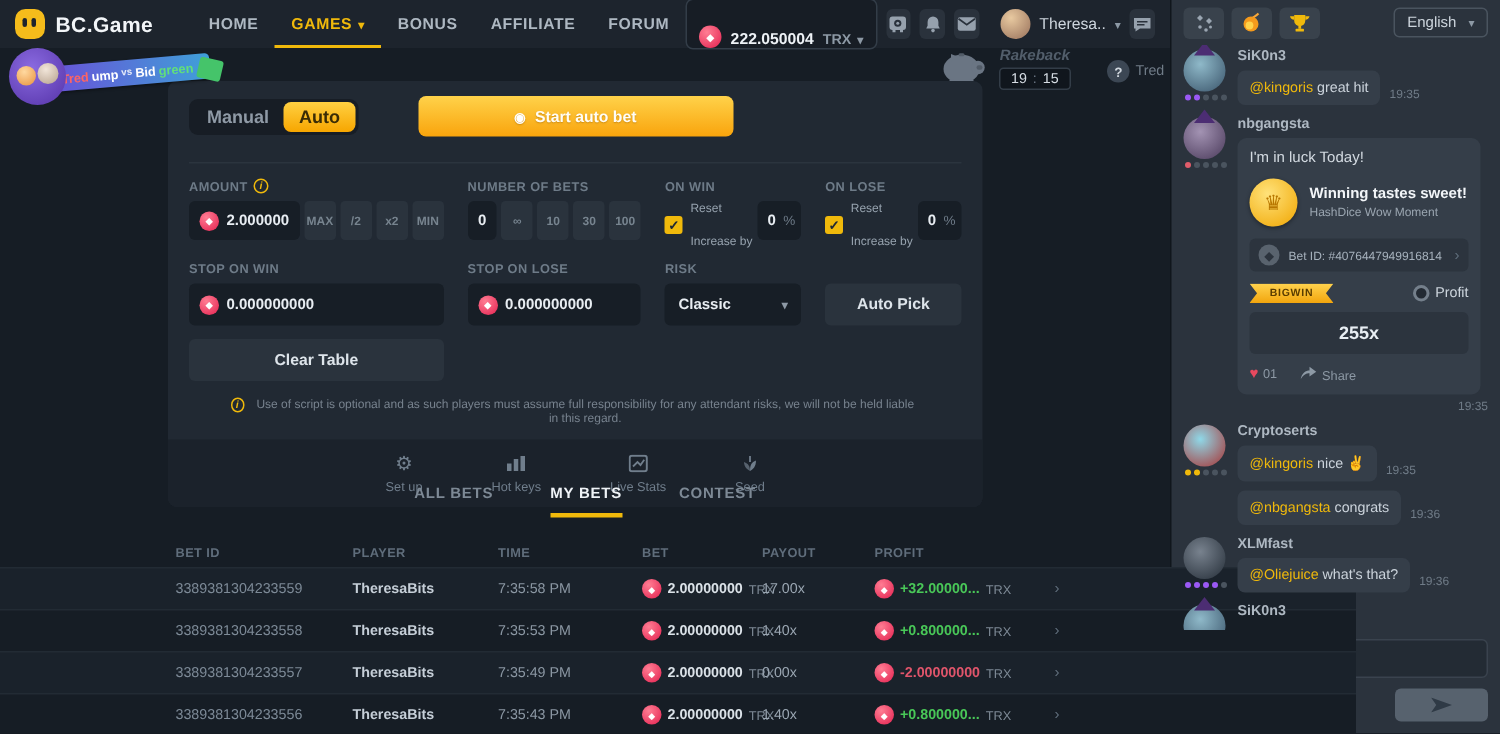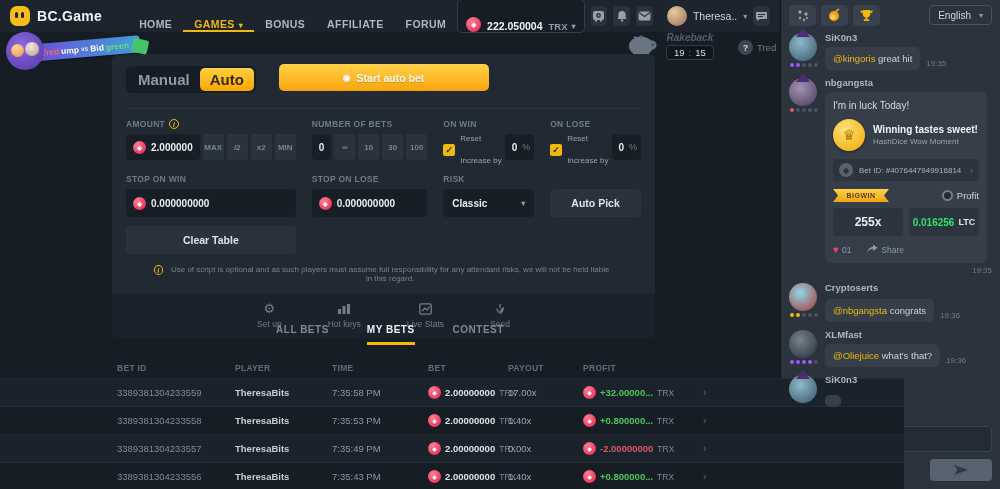--- a/index.html
+++ b/index.html
@@ -8,21 +8,21 @@
   .main { width:780px; height:489px; position:relative; background:#161d25; }
 
   
   .nav { height:32px; background:#1d242d; display:flex; align-items:center; padding:0 10px; }
   .brand { display:flex; align-items:center; gap:7px; }
   .logo { width:20px; height:20px; background:#f5bc1b; border-radius:7px; position:relative; }
   .logo::before, .logo::after { content:""; position:absolute; top:6px; width:3px; height:6px; background:#1d242d; border-radius:2px; }
   .logo::before { left:5px; } .logo::after { left:11px; }
   .brand-name { color:#f2f5f8; font-weight:bold; font-size:14px; letter-spacing:.3px; }
   .nav-items { display:flex; margin-left:26px; height:32px; }
-  .nav-item { display:flex; align-items:flex-end; gap:4px; padding:0 11px; font-size:10.5px; font-weight:bold; letter-spacing:.4px; color:#aeb8c2; border-bottom:2px solid transparent; border-top:2px solid transparent; }
+  .nav-item { display:flex; align-items:center; gap:4px; padding:0 11px; font-size:10.5px; font-weight:bold; letter-spacing:.4px; color:#aeb8c2; border-bottom:2px solid transparent; border-top:2px solid transparent; }
   .nav-item.active { color:#f0b90b; border-bottom-color:#f0b90b; }
   .nav-item .caret { font-size:8px; color:inherit; }
   .bal-pill { margin-left:auto; display:flex; align-items:flex-end; gap:6px; background:#171d25; border:1px solid #333d48; border-radius:5px; height:34px; padding:0 8px; }
   .coin { display:inline-flex; align-items:center; justify-content:center; border-radius:50%; background:radial-gradient(circle at 35% 30%, #ff7d93, #e3204f); color:#fff; flex:0 0 auto; }
   .coin-16 { width:15px; height:15px; font-size:7px; }
   .coin-13 { width:13px; height:13px; font-size:6px; }
   .bal-amount { color:#eef2f6; font-size:10.5px; font-weight:bold; }
   .bal-cur { color:#8d99a5; font-size:9.5px; font-weight:bold; display:flex; gap:4px; align-items:center; }
   .icon-btn { width:24px; height:20px; background:#2a323c; border-radius:4px; display:flex; align-items:center; justify-content:center; margin-left:6px; color:#96a1ad; }
   .user { display:flex; align-items:center; gap:6px; margin-left:14px; }
@@ -48,21 +48,21 @@
   .rb-timer { margin-top:2px; background:#10161d; border:1px solid #333d48; border-radius:3px; padding:1px 7px; font-size:9.5px; color:#d6dde4; display:flex; gap:4px;justify-content:space-between; }
   .rb-sep { color:#6a7583; }
   .help { position:absolute; left:738px; top:8px; display:flex; align-items:center; gap:4px; }
   .help-circle { width:15px; height:15px; border-radius:50%; background:#3c4754; color:#cfd6dd; font-size:9px; font-weight:bold; display:flex; align-items:center; justify-content:center; }
   .help-label { font-size:9.5px; color:#707c88; }
 
   
   .panel { position:absolute; left:112px; top:22px; width:543px; background:#212933; border-radius:6px; padding:10px 14px 0; }
   .panel-row1 { position:relative; height:30px; }
   .mode-toggle { position:absolute; left:0; top:2px; display:flex; background:#171d25; border-radius:6px; padding:2px; }
-  .mode { padding:3px 10px; font-size:15px; font-weight:bold; color:#8f9aa6; border-radius:5px;text-align:right; }
+  .mode { padding:3px 10px; font-size:12px; font-weight:bold; color:#8f9aa6; border-radius:5px;text-align:right; }
   .mode.active { background:linear-gradient(180deg,#ffd042,#f7a600); color:#3a2c05; }
   .start-btn { position:absolute; left:50%; transform:translateX(-50%); top:0; width:210px; height:27px; background:linear-gradient(180deg,#ffd24a,#f9a40c); border-radius:5px; display:flex; align-items:center; justify-content:center; gap:6px; color:#fffdf6; font-size:10.5px; font-weight:bold; text-shadow:0 1px 1px rgba(160,100,0,.5); }
   .start-bullet { font-size:9px; color:#fff; }
   .panel-divider { border-top:1px solid #2b343e; margin:14px 0 10px; }
   .grid { display:grid; grid-template-columns:1fr 1fr 1fr 1fr; column-gap:16px; row-gap:9px; }
   .field-label { font-size:8.5px; font-weight:bold; letter-spacing:.3px; color:#6e7b88; margin-bottom:5px; display:flex; align-items:center; gap:4px; }
   .info-i { width:10px; height:10px; border:1px solid #f0b90b; color:#f0b90b; border-radius:50%; font-size:7px; font-style:italic; font-weight:bold; display:inline-flex; align-items:center; justify-content:center; }
   .ctrl { display:flex; gap:3px; }
   .inp { flex:1; height:26px; background:#171e26; border-radius:4px; display:flex; align-items:center; gap:5px; padding:0 7px; color:#e8edf2; font-size:10px; font-weight:bold; min-width:0; }
   .inp .suffix { margin-left:auto; color:#6e7b88; font-weight:normal; font-size:9px; }
@@ -632,24 +632,20 @@
               <div class="bigwin">BIGWIN</div>
               <div class="profit-lab">
                 <span class="profit-ico"></span>
                 <span>Profit</span>
               </div>
             </div>
             <div class="vals-row">
               <div class="val-box">
                   <span class="mult">255x</span>
                 </div>
-              <div class="val-box">
-                  <span class="amt">0.016256</span>
-                  <span class="amt-cur">LTC</span>
-                </div>
             </div>
             <div class="card-foot">
               <span><span class="heart">♥</span><span>01</span></span>
               <span><svg width="11" height="9" viewBox="0 0 11 9" style="margin-right:3px">
                     <path d="M0 9 C1 4.5 3.5 3 6 3 L6 0.5 L10.5 3.8 L6 7 L6 4.8 C4 4.8 2 5.5 0 9 Z" fill="#8d99a5"></path>
                   </svg><span>Share</span></span>
             </div>
           </div>
         </div>
         <div class="card-time">19:35</div>
@@ -658,20 +654,23 @@
       <div class="msg">
         <div class="avatar av3"></div>
         <div class="dots">
             <span class="dot on-g"></span>
             <span class="dot on-g"></span>
             <span class="dot"></span>
             <span class="dot"></span>
             <span class="dot"></span>
           </div>
         <div class="m-name">Cryptoserts</div>
+        <div>
+          <span class="bubble"><span class="mention">@kingoris</span><span> nice </span><span class="emoji-sm">✌</span></span><span class="m-time">19:35</span>
+        </div>
         <div class="stack">
           <span class="bubble"><span class="mention">@nbgangsta</span><span> congrats</span></span><span class="m-time">19:36</span>
         </div>
       </div>
 
       <div class="msg">
         <div class="avatar av4"></div>
         <div class="dots">
             <span class="dot on-p"></span>
             <span class="dot on-p"></span>

